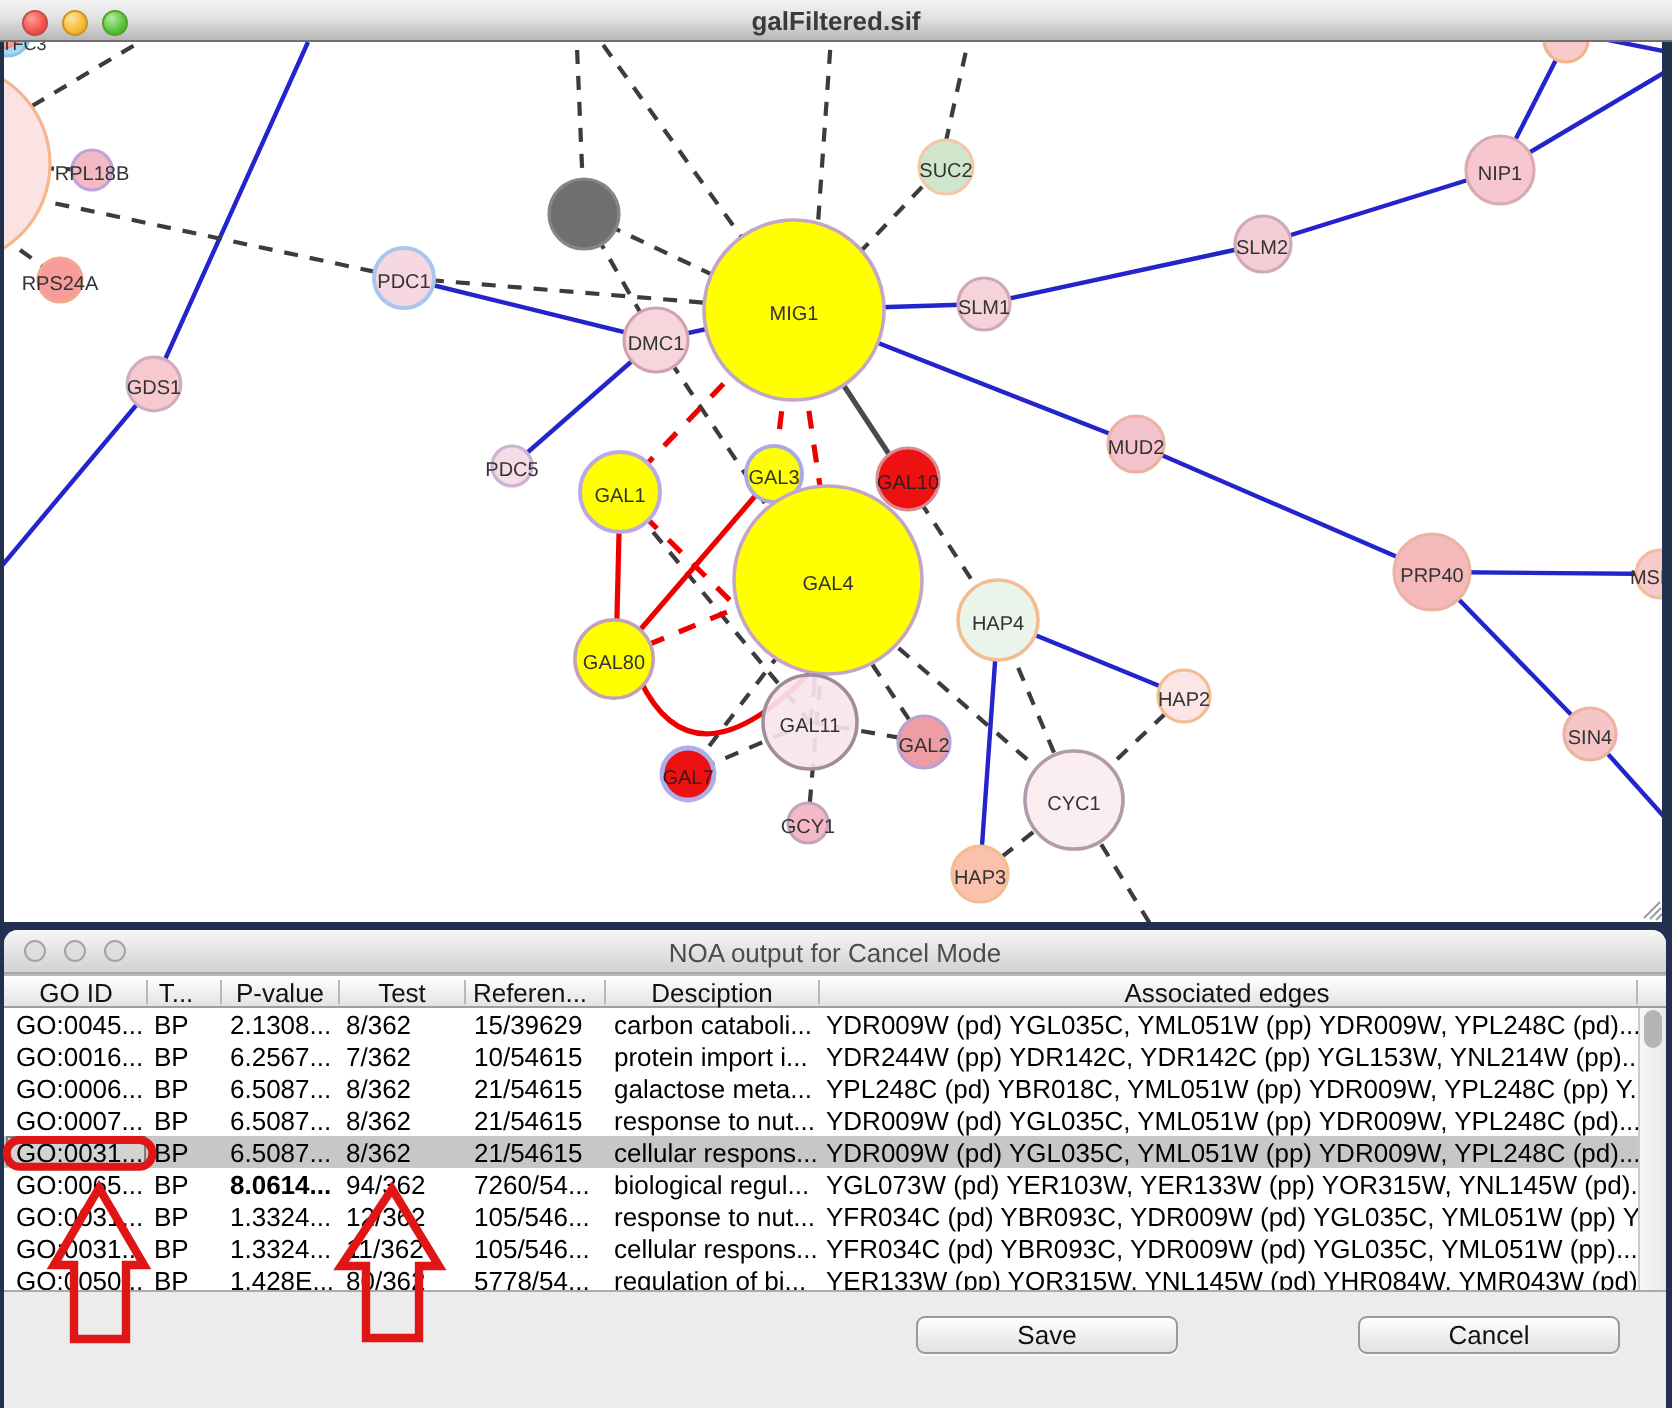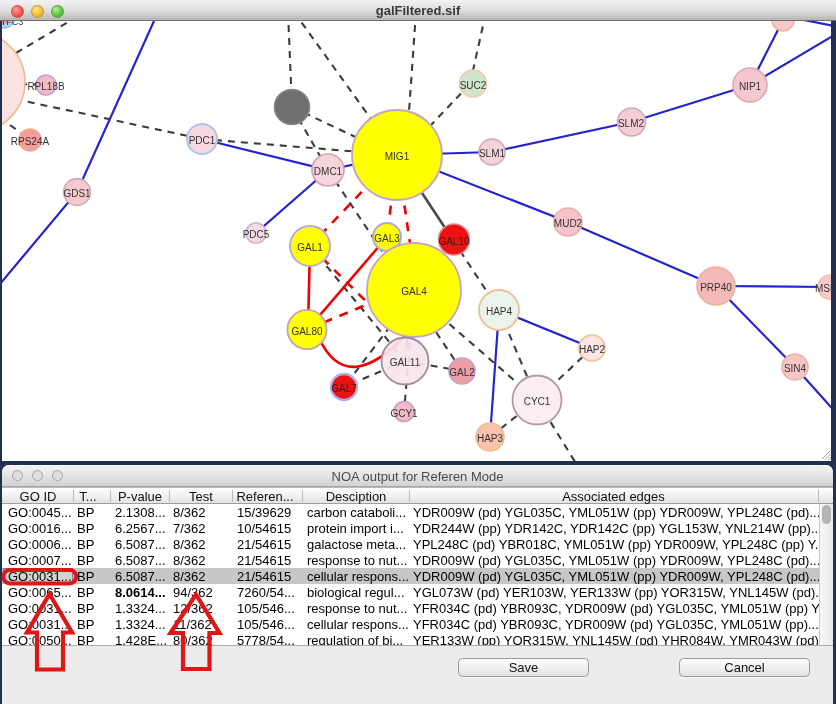--- a/index.html
+++ b/index.html
@@ -182,21 +182,21 @@
     <div class="tl" style="left:11px;background:radial-gradient(circle at 35% 30%,#ff9d97,#f4544c 60%,#d93832);border:0.5px solid #c24d44;"></div>
     <div class="tl" style="left:31px;background:radial-gradient(circle at 35% 30%,#ffe2a0,#f8b92e 60%,#dd9d20);border:0.5px solid #c8961f;"></div>
     <div class="tl" style="left:51px;background:radial-gradient(circle at 35% 30%,#b6eda0,#55c43e 60%,#3da32c);border:0.5px solid #58a028;"></div>
   </div>
   <div id="ttext">galFiltered.sif</div>
   <div id="dialog">
     <div id="dtitle">
       <div class="dc" style="left:10px;"></div>
       <div class="dc" style="left:30px;"></div>
       <div class="dc" style="left:50px;"></div>
-      <div class="t">NOA output for Referen Mode</div>
+      <div class="t">NOA output for Cancel Mode</div>
     </div>
     <div id="thead">
       <span style="left:4px;width:64px;text-align:center;">GO ID</span>
       <span style="left:71px;width:30px;text-align:center;">T...</span>
       <span style="left:109px;width:58px;text-align:center;">P-value</span>
       <span style="left:167px;width:64px;text-align:center;">Test</span>
       <span style="left:231px;width:64px;text-align:center;">Referen...</span>
       <span style="left:301px;width:106px;text-align:center;">Desciption</span>
       <span style="left:407px;width:409px;text-align:center;">Associated edges</span>
       <i style="left:71px;"></i>

